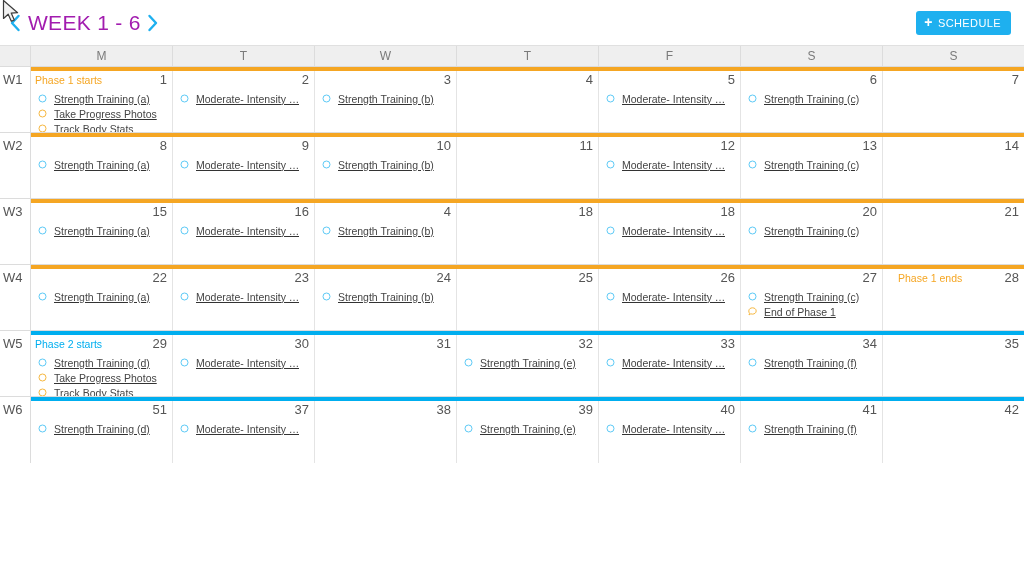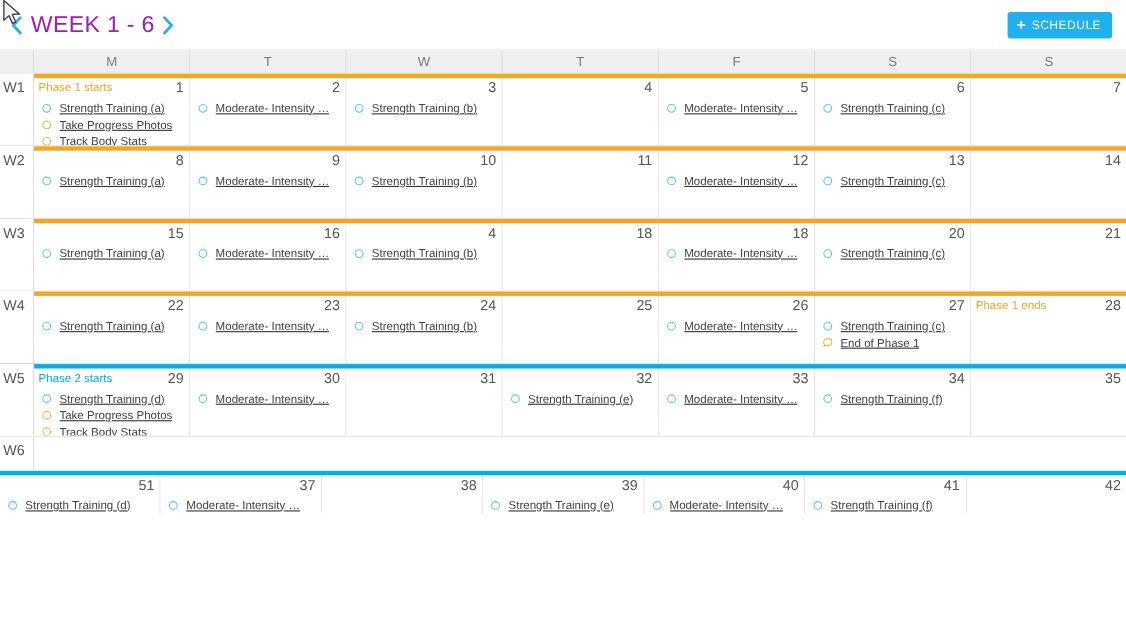--- a/index.html
+++ b/index.html
@@ -133,21 +133,21 @@
     background: #efefef;
   }
   #dayheader .dh:last-child { border-right: none; }
 
   
   .week-row {
     display: flex;
     height: 66px;
     border-bottom: 1px solid #dcdcdc;
   }
-  .week-row:last-child { border-bottom: none; flex-direction: column; }
+  .week-row:last-child { border-bottom: none; }
 
   .wlabel {
     width: 31px;
     flex: 0 0 31px;
     border-right: 1px solid #dcdcdc;
     font-size: 13px;
     color: #555555;
     padding: 5px 0 0 3px;
     background: #ffffff;
   }
@@ -659,21 +659,21 @@
                   <svg width="9" height="9" viewBox="0 0 10 10">
                     <path d="M5,0.9 C7.4,0.9 9.1,2.4 9.1,4.4 C9.1,6.4 7.4,7.9 5,7.9 C4.3,7.9 3.7,7.8 3.1,7.6 L1.1,8.8 L1.7,7.0 C1.1,6.3 0.9,5.4 0.9,4.4 C0.9,2.4 2.6,0.9 5,0.9 Z" fill="none" stroke="#F5B63F" stroke-width="1.1" stroke-linejoin="round"></path>
                   </svg>
                 </span>
                 <span class="ev-label">End of Phase 1</span>
               </div>
             </div>
           </div>
           <div class="daycell">
             <div class="cell-head">
-              <div class="phase-label" style="color: rgb(245, 166, 35);">Phase 1 ends</div>
+              <div class="phase-label" style="color: rgb(245, 166, 35); margin-left: 11px;">Phase 1 ends</div>
               <div class="daynum">28</div>
             </div>
             <div class="events"></div>
           </div>
         </div>
       </div>
       <div class="week-row">
         <div class="wlabel">W5</div>
         <div class="daycells">
           <div class="phasebar" style="background: rgb(0, 174, 239);"></div>

